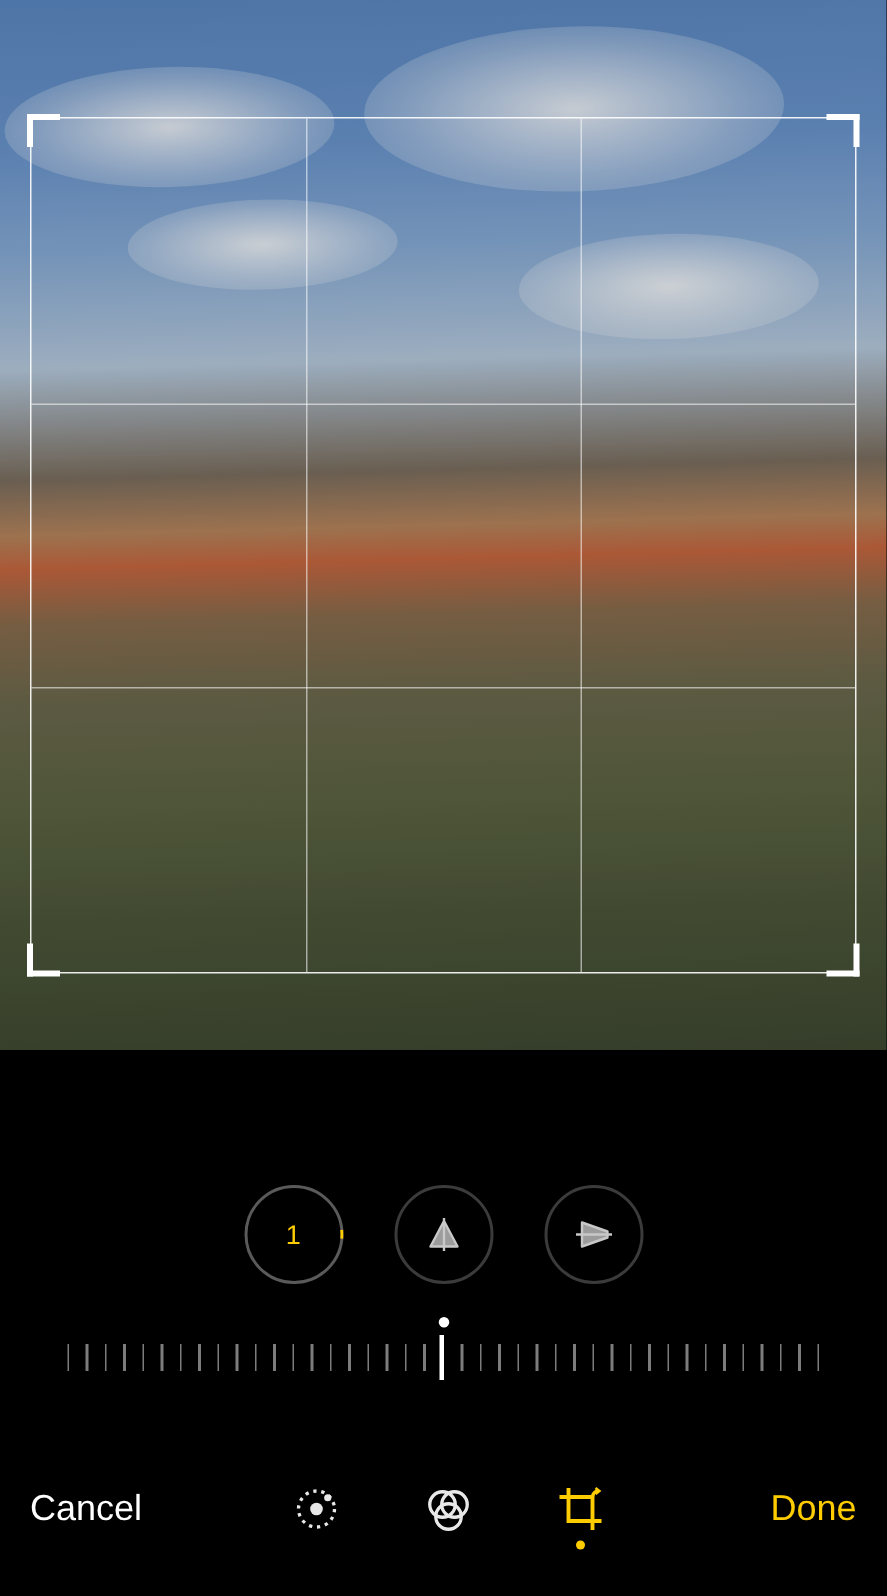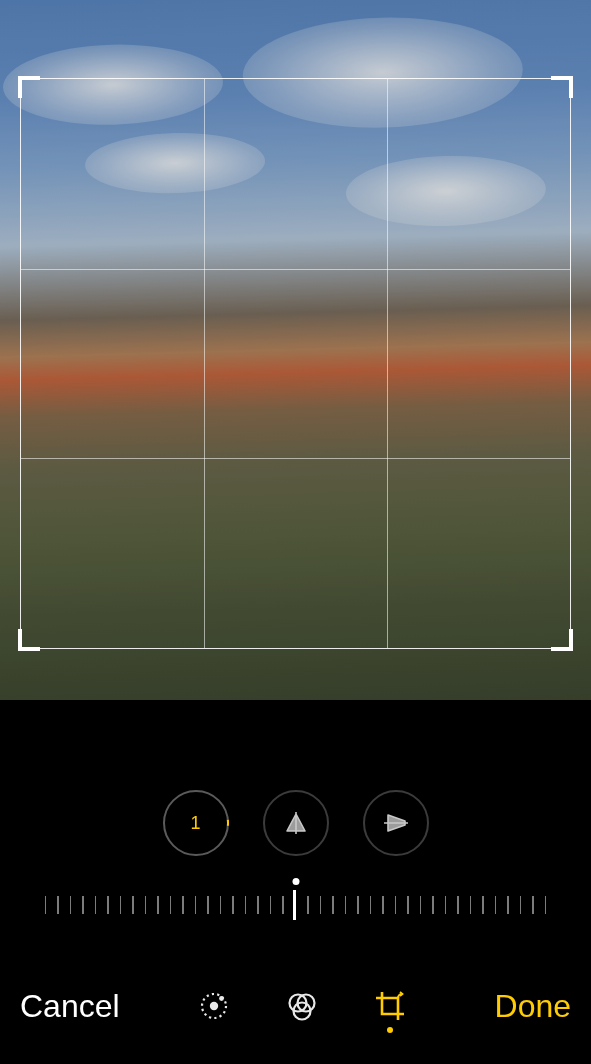--- a/index.html
+++ b/index.html
@@ -180,21 +180,21 @@
       position: absolute;
       bottom: 28px;
       left: 0;
       width: 591px;
       height: 60px;
       display: flex;
       align-items: center;
       padding: 0 20px;
     }
     .btn-text {
-      font-size: 32px;
+      font-size: 24px;
       font-weight: 400;
       cursor: pointer;
     }
     .cancel { color: #fff; }
     .done { color: #ffcc00; margin-left: 10px; }
     .spacer { flex: 1; }
     .mode-icons {
       display: flex;
       gap: 54px;
       align-items: center;

